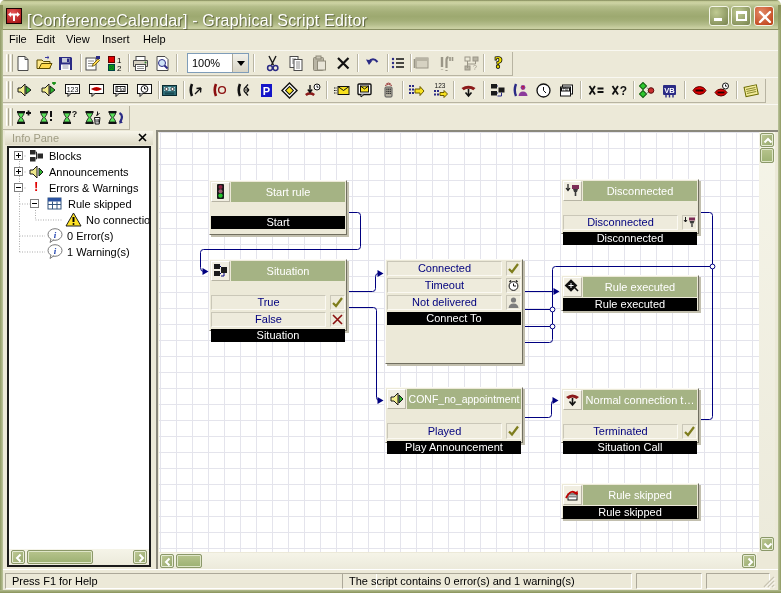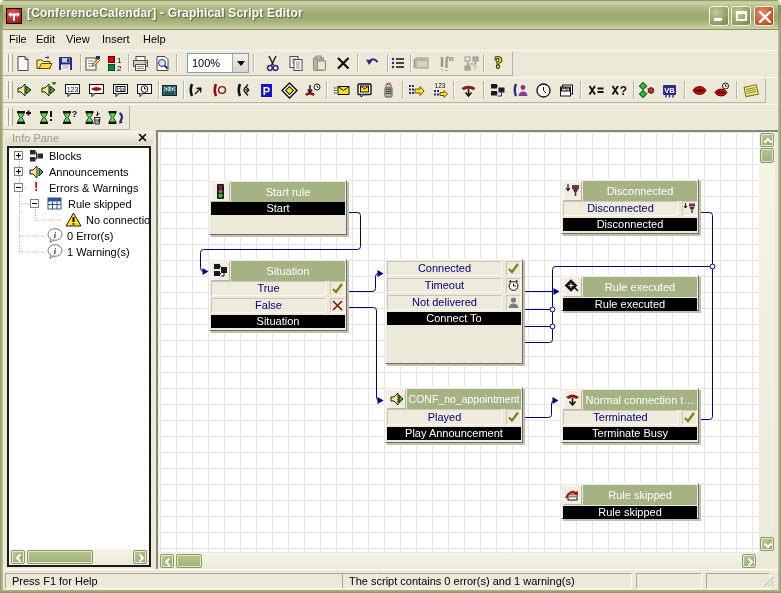--- a/index.html
+++ b/index.html
@@ -4,21 +4,21 @@
 *{margin:0;padding:0;box-sizing:border-box}
 html,body{width:781px;height:593px;overflow:hidden}
 body{font-family:"Liberation Sans",sans-serif;font-size:11px;position:relative;background:#ece9d8}
 
 #titlebar{position:absolute;left:0;top:0;width:781px;height:30px;border-radius:5px 5px 0 0;
  background:linear-gradient(180deg,#7e8556 0%,#c2c996 5%,#cdd3a4 10%,#b4bd8a 22%,#a4af78 40%,#9da970 55%,#a3ae77 68%,#b4bd8b 82%,#c5cc9d 91%,#c9cfa2 95%,#6a7044 100%);}
 #titlebar:before{content:"";position:absolute;left:0;top:5px;width:3px;height:25px;background:linear-gradient(180deg,#889058,#9aa56c)}
 #titlebar:after{content:"";position:absolute;right:0;top:5px;width:3px;height:25px;background:linear-gradient(180deg,#889058,#9aa56c)}
 #title-ico{position:absolute;left:6px;top:8px;width:16px;height:16px;background:radial-gradient(circle at 40% 30%,#e85858,#9f0d0d);border:1px solid #1a0404}
 #title-ico svg{position:absolute;left:0;top:0}
-#title-txt{position:absolute;left:27px;top:6px;color:#fff;font-size:12px;font-weight:bold;letter-spacing:.2px;text-shadow:1px 1px 1px #565d35}
+#title-txt{position:absolute;left:27px;top:12px;color:#fff;font-size:16px;font-weight:normal;letter-spacing:.2px;text-shadow:1px 1px 1px #565d35}
 .capbtn{position:absolute;top:6px;width:20px;height:20px;border-radius:3px;border:1px solid #f3f5e7}
 #btn-min{right:52px;background:radial-gradient(circle at 35% 30%,#c0ca92,#77834e)}
 #btn-max{right:30px;background:radial-gradient(circle at 35% 30%,#c0ca92,#77834e)}
 #btn-cls{right:7px;background:radial-gradient(circle at 35% 30%,#e38a68,#bb3a0f)}
 #btn-min i{position:absolute;left:4px;bottom:4px;width:8px;height:3px;background:#fff}
 #btn-max i{position:absolute;left:4px;top:4px;width:11px;height:10px;border:2px solid #fff;border-top-width:3px}
 #btn-cls svg{position:absolute;left:2px;top:2px}
 
 #menubar{position:absolute;left:3px;top:30px;width:775px;height:20px;background:#ece9d8}
 #menubar span{position:absolute;top:3px;color:#000}
@@ -48,21 +48,21 @@
 #grid{position:absolute;left:1px;top:0px;width:600px;height:420px;background:#fff;
  background-image:repeating-linear-gradient(to right,#e4e4ec 0 1px,transparent 1px 16px),repeating-linear-gradient(to bottom,#e4e4ec 0 1px,transparent 1px 16px);
  background-position:1px 0px;overflow:hidden}
 
 .sb-btn{position:absolute;border-radius:2px;border:1px solid #8b9869;background:linear-gradient(135deg,#c0cb97 0%,#93a56b 100%);box-shadow:inset 0 0 0 1px #e7ecd5}
 .sb-btn svg{position:absolute;left:2px;top:2px}
 .sb-thumb{position:absolute;border-radius:2px;border:1px solid #8b9869;background:linear-gradient(180deg,#b7c48d,#9db173);box-shadow:inset 0 0 0 1px #dfe6c8}
 .sb-track{position:absolute;background:linear-gradient(180deg,#f5f4e8,#eceadb)}
 
 .blk{position:absolute;background:#ece9d8;border-top:1px solid #fdfcf7;border-left:1px solid #fdfcf7;border-right:1px solid #716f60;border-bottom:1px solid #716f60;box-shadow:2px 2px 0 #c2bfae;padding:1px}
-.bhead{height:20px;margin-bottom:0;display:flex}
+.bhead{height:20px;margin-bottom:14px;display:flex}
 .bico{width:19px;height:20px;background:#f1eee1;border:1px solid #fff;border-right-color:#b7b4a4;border-bottom-color:#b7b4a4;position:relative}
 .btitle{flex:1;background:#a5b384;color:#fff;text-align:center;line-height:20px;margin-left:1px;overflow:hidden;white-space:nowrap}
 .brow{height:15px;display:flex;margin-bottom:2px}
 .bname{width:115px;background:#eeebdc;border:1px solid #cac7b8;border-right-color:#fbf9f2;border-bottom-color:#fbf9f2;color:#00007e;text-align:center;line-height:13px}
 .brico{width:15px;height:15px;margin-left:4px;background:#eeebdc;border:1px solid #cac7b8;border-right-color:#fbf9f2;border-bottom-color:#fbf9f2;position:relative}
 .bcmd{height:13px;background:#000;color:#fff;text-align:center;line-height:13px}
 
 #statusbar{position:absolute;left:3px;top:569px;width:775px;height:21px;background:#ece9d8;border-top:1px solid #fff}
 .spanel{position:absolute;top:3px;height:16px;border:1px solid #aca899;border-bottom-color:#fff;border-right-color:#fff;line-height:14px;color:#000;padding-left:6px}
 #winborder-l{position:absolute;left:0;top:30px;width:3px;height:563px;background:linear-gradient(90deg,#8f9a63,#bcc49c)}
@@ -671,21 +671,21 @@
                 <path d="M8.5 7 v6 M5.5 10.5 l3 3.5 3 -3.5" stroke="#111" stroke-width="1.6" fill="none"></path>
               </svg></div>
             <div class="btitle">Normal connection t…</div>
           </div>
     <div class="brow">
             <div class="bname">Terminated</div>
             <div class="brico"><svg width="13" height="13" viewBox="0 0 13 13">
                 <path d="M2 7 L5 10 L11 2" stroke="#7e7d1d" stroke-width="2.2" fill="none"></path>
               </svg></div>
           </div>
-    <div class="bcmd">Terminate Busy</div>
+    <div class="bcmd">Situation Call</div>
    </div>
 
    <div class="blk" style="left:402px;top:351px;width:138px;height:36px">
     <div class="bhead" style="margin-bottom:1px">
             <div class="bico"><svg width="17" height="18" viewBox="0 0 17 18">
                 <rect x="4" y="8" width="9" height="6" fill="#fff" stroke="#111"></rect>
                 <rect x="5" y="9.5" width="7" height="2" fill="#888"></rect>
                 <path d="M2 12 Q7 2 13 8" stroke="#c00000" stroke-width="1.8" fill="none"></path>
                 <path d="M13.5 4.5 l0.5 4 -4 -0.5" fill="#c00000"></path>
               </svg></div>

